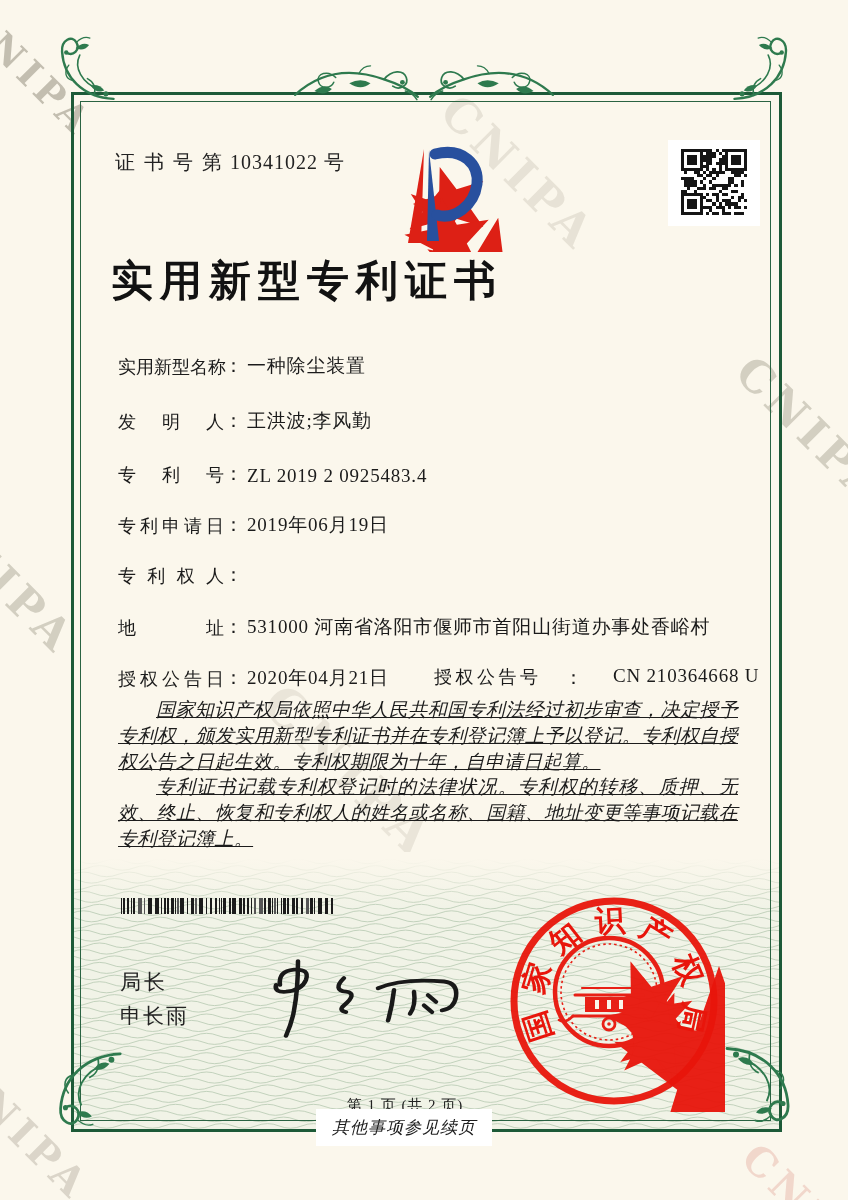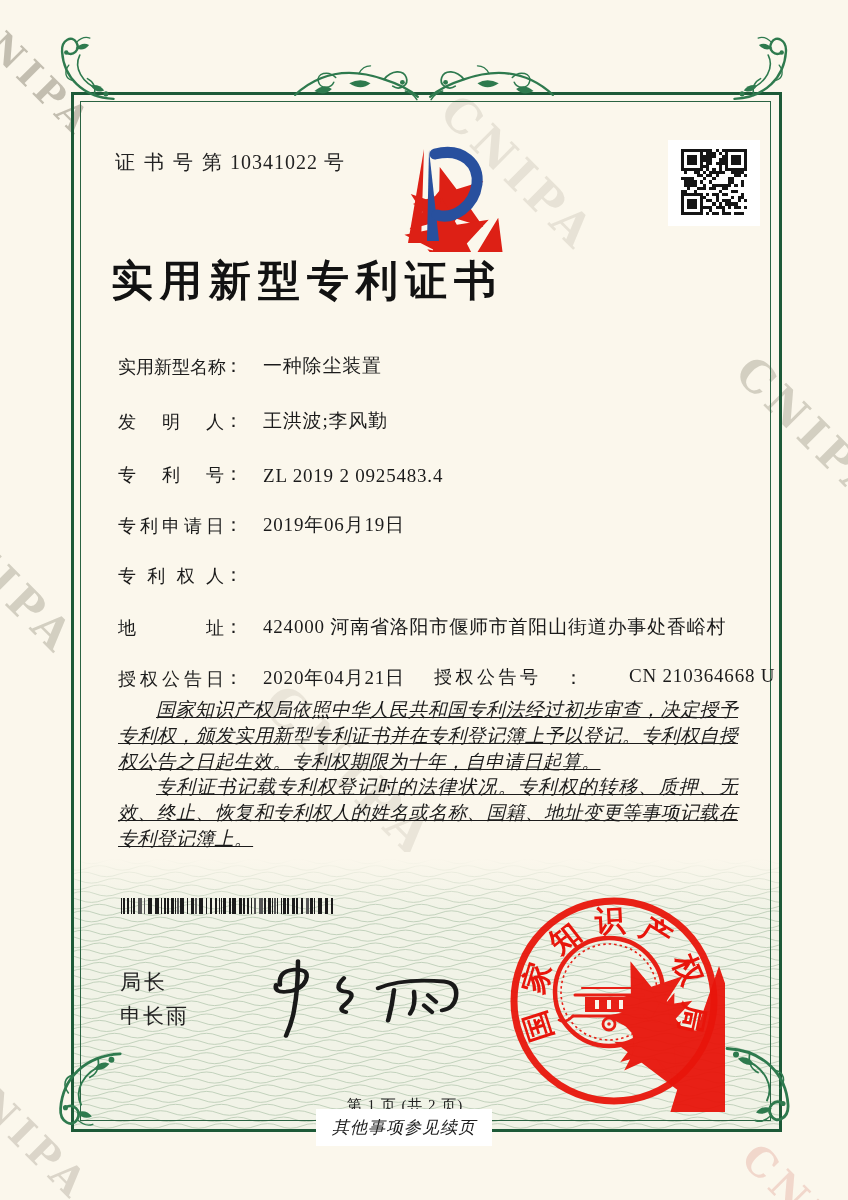--- a/index.html
+++ b/index.html
@@ -38,21 +38,21 @@
   .cert-no .num{margin:0 6px;letter-spacing:1px;}
   .logo{position:absolute;left:338px;top:132px;width:190px;height:120px;}
   .qrbox{position:absolute;left:668px;top:140px;width:92px;height:86px;background:#fff;}
   .qrbox svg{position:absolute;left:12px;top:9px;}
   .title{position:absolute;left:72px;top:253px;width:816px;text-align:left;
          font-size:42px;font-weight:700;letter-spacing:7px;color:#121212;margin-left:39px;}
 
   
   .frow{position:absolute;left:118px;width:650px;font-size:19px;display:flex;white-space:nowrap;align-items:flex-end;}
   .flabel{display:inline-block;width:106px;font-size:18px;text-align:justify;text-align-last:justify;}
-  .fvalue{margin-left:20px;letter-spacing:.8px;}
+  .fvalue{margin-left:4px;letter-spacing:.8px;}
   .pair2{position:absolute;left:316px;top:0;display:flex;gap:26px;}
   .pair2 .flabel{width:104px;}
 
   
   .paras{position:absolute;left:118px;top:697px;width:620px;font-size:19px;line-height:25.8px;
          font-style:italic;letter-spacing:.3px;color:#1c1c1c;text-align:justify;}
   .paras p{margin:0;text-indent:2em;text-decoration:underline;}
 
   
   .barcode{position:absolute;left:121px;top:898px;width:217px;height:16px;}
@@ -493,21 +493,21 @@
         <span>：</span>
         <span class="fvalue">2019年06月19日</span>
     </div>
     <div class="frow" style="top:562px">
       <span class="flabel">专利权人</span>
         <span>：</span>
     </div>
     <div class="frow" style="top:614px">
       <span class="flabel">地址</span>
         <span>：</span>
-        <span class="fvalue">424000 河南省洛阳市偃师市首阳山街道办事处香峪村</span>
+        <span class="fvalue">531000 河南省洛阳市偃师市首阳山街道办事处香峪村</span>
     </div>
     <div class="frow" style="top:665px">
       <span class="flabel">授权公告日</span>
         <span>：</span>
         <span class="fvalue">2020年04月21日</span>
       <span class="pair2">
         <span class="flabel">授权公告号</span>
           <span>：</span>
           <span class="fvalue">CN 210364668 U</span>
       </span>

